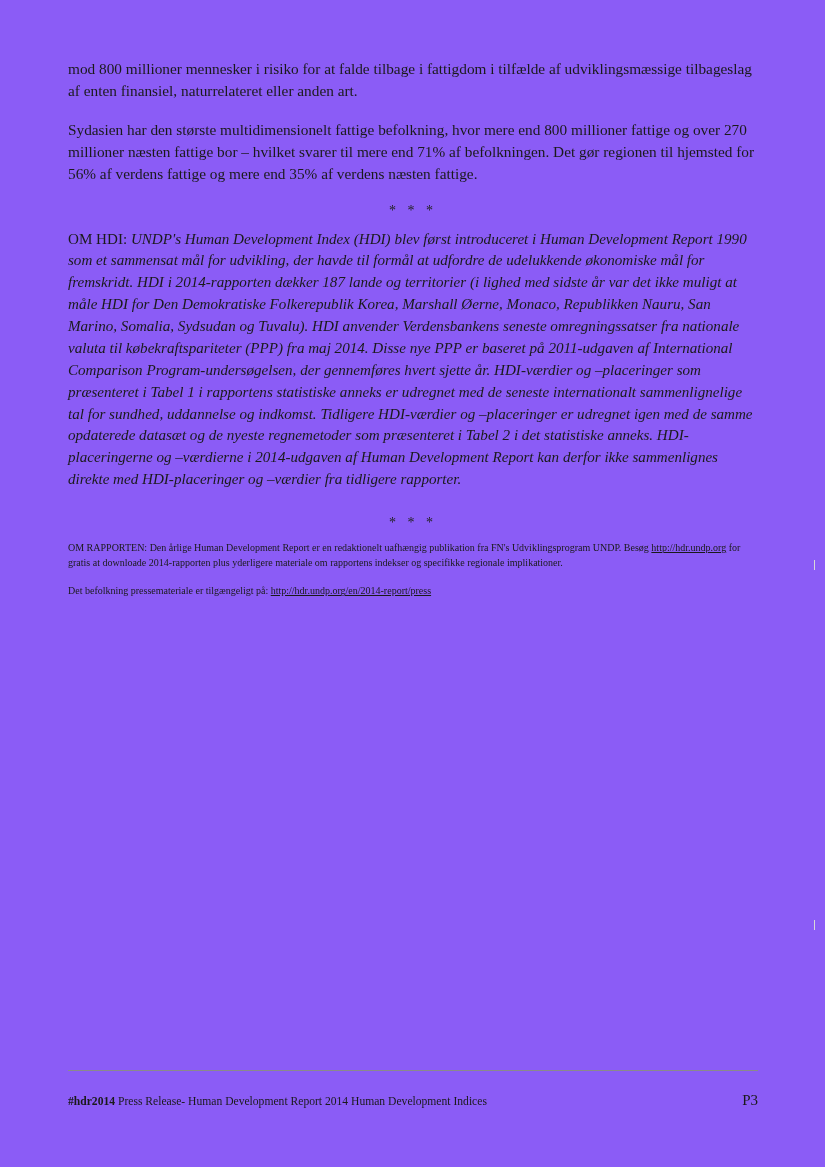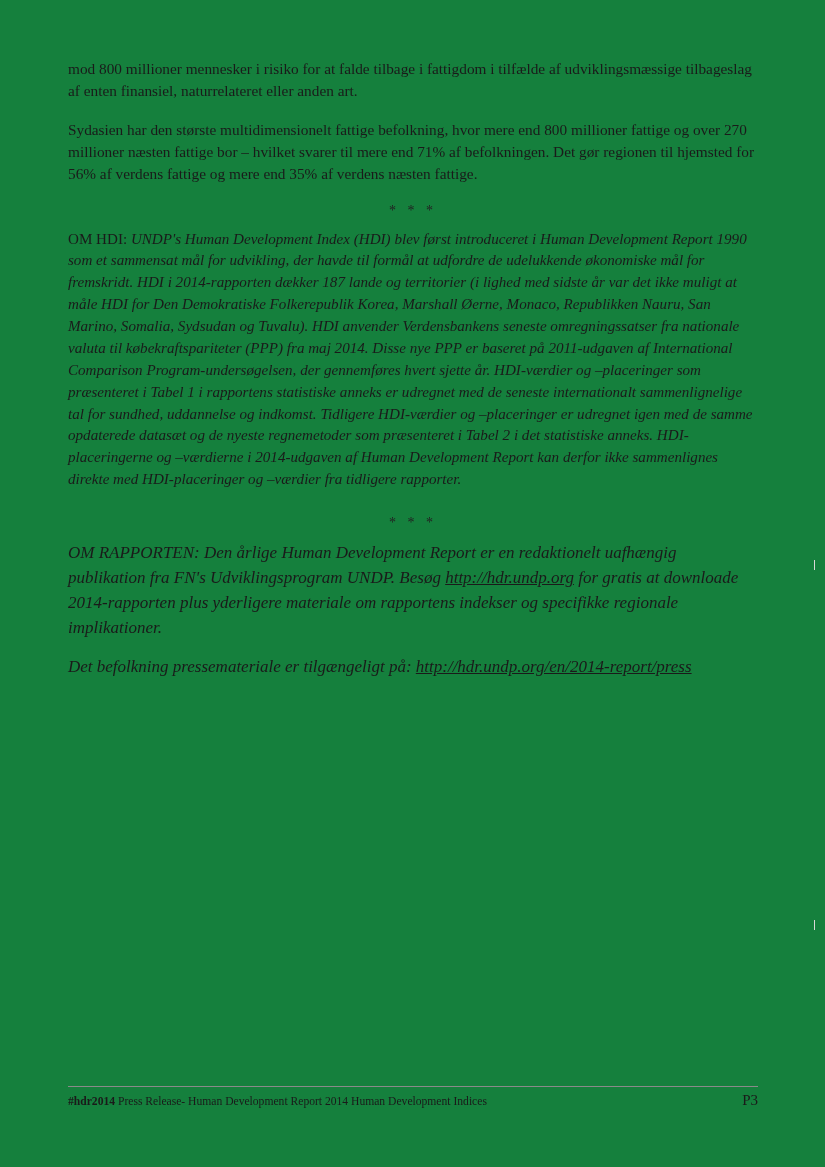--- a/index.html
+++ b/index.html
@@ -12,21 +12,21 @@
     height: 1167px;
     font-family: "Liberation Serif", serif;
     color: #1a1a1a;
     position: relative;
     overflow: hidden;
   }
   .page {
     position: relative;
     width: 825px;
     height: 1167px;
-    background: #15803d;
+    background: #8b5cf6;
     box-sizing: border-box;
   }
   .content {
     position: absolute;
     left: 68px;
     top: 58px;
     width: 690px;
   }
   p.body-par {
     font-size: 15.3px;
@@ -44,36 +44,35 @@
   .italic-block {
     font-style: italic;
     font-size: 15.1px;
     line-height: 1.45;
     margin: 0 0 24px 0;
   }
   .italic-block .lead {
     font-style: normal;
   }
   .small-italic {
-    font-style: italic;
-    font-size: 17px;
+    font-size: 10px;
     line-height: 1.47;
     margin: 4px 0 14px 0;
   }
   .link {
     text-decoration: underline;
     color: #1a1a1a;
   }
   .footer {
     position: absolute;
     left: 68px;
     bottom: 58px;
     width: 690px;
     border-top: 1px solid #8a8a8a;
-    padding-top: 5px;
+    padding-top: 21px;
     font-size: 11.6px;
     display: flex;
     justify-content: space-between;
     align-items: baseline;
   }
   .footer .left b {
     font-weight: bold;
   }
   .footer .left .rest {
     font-weight: normal;

